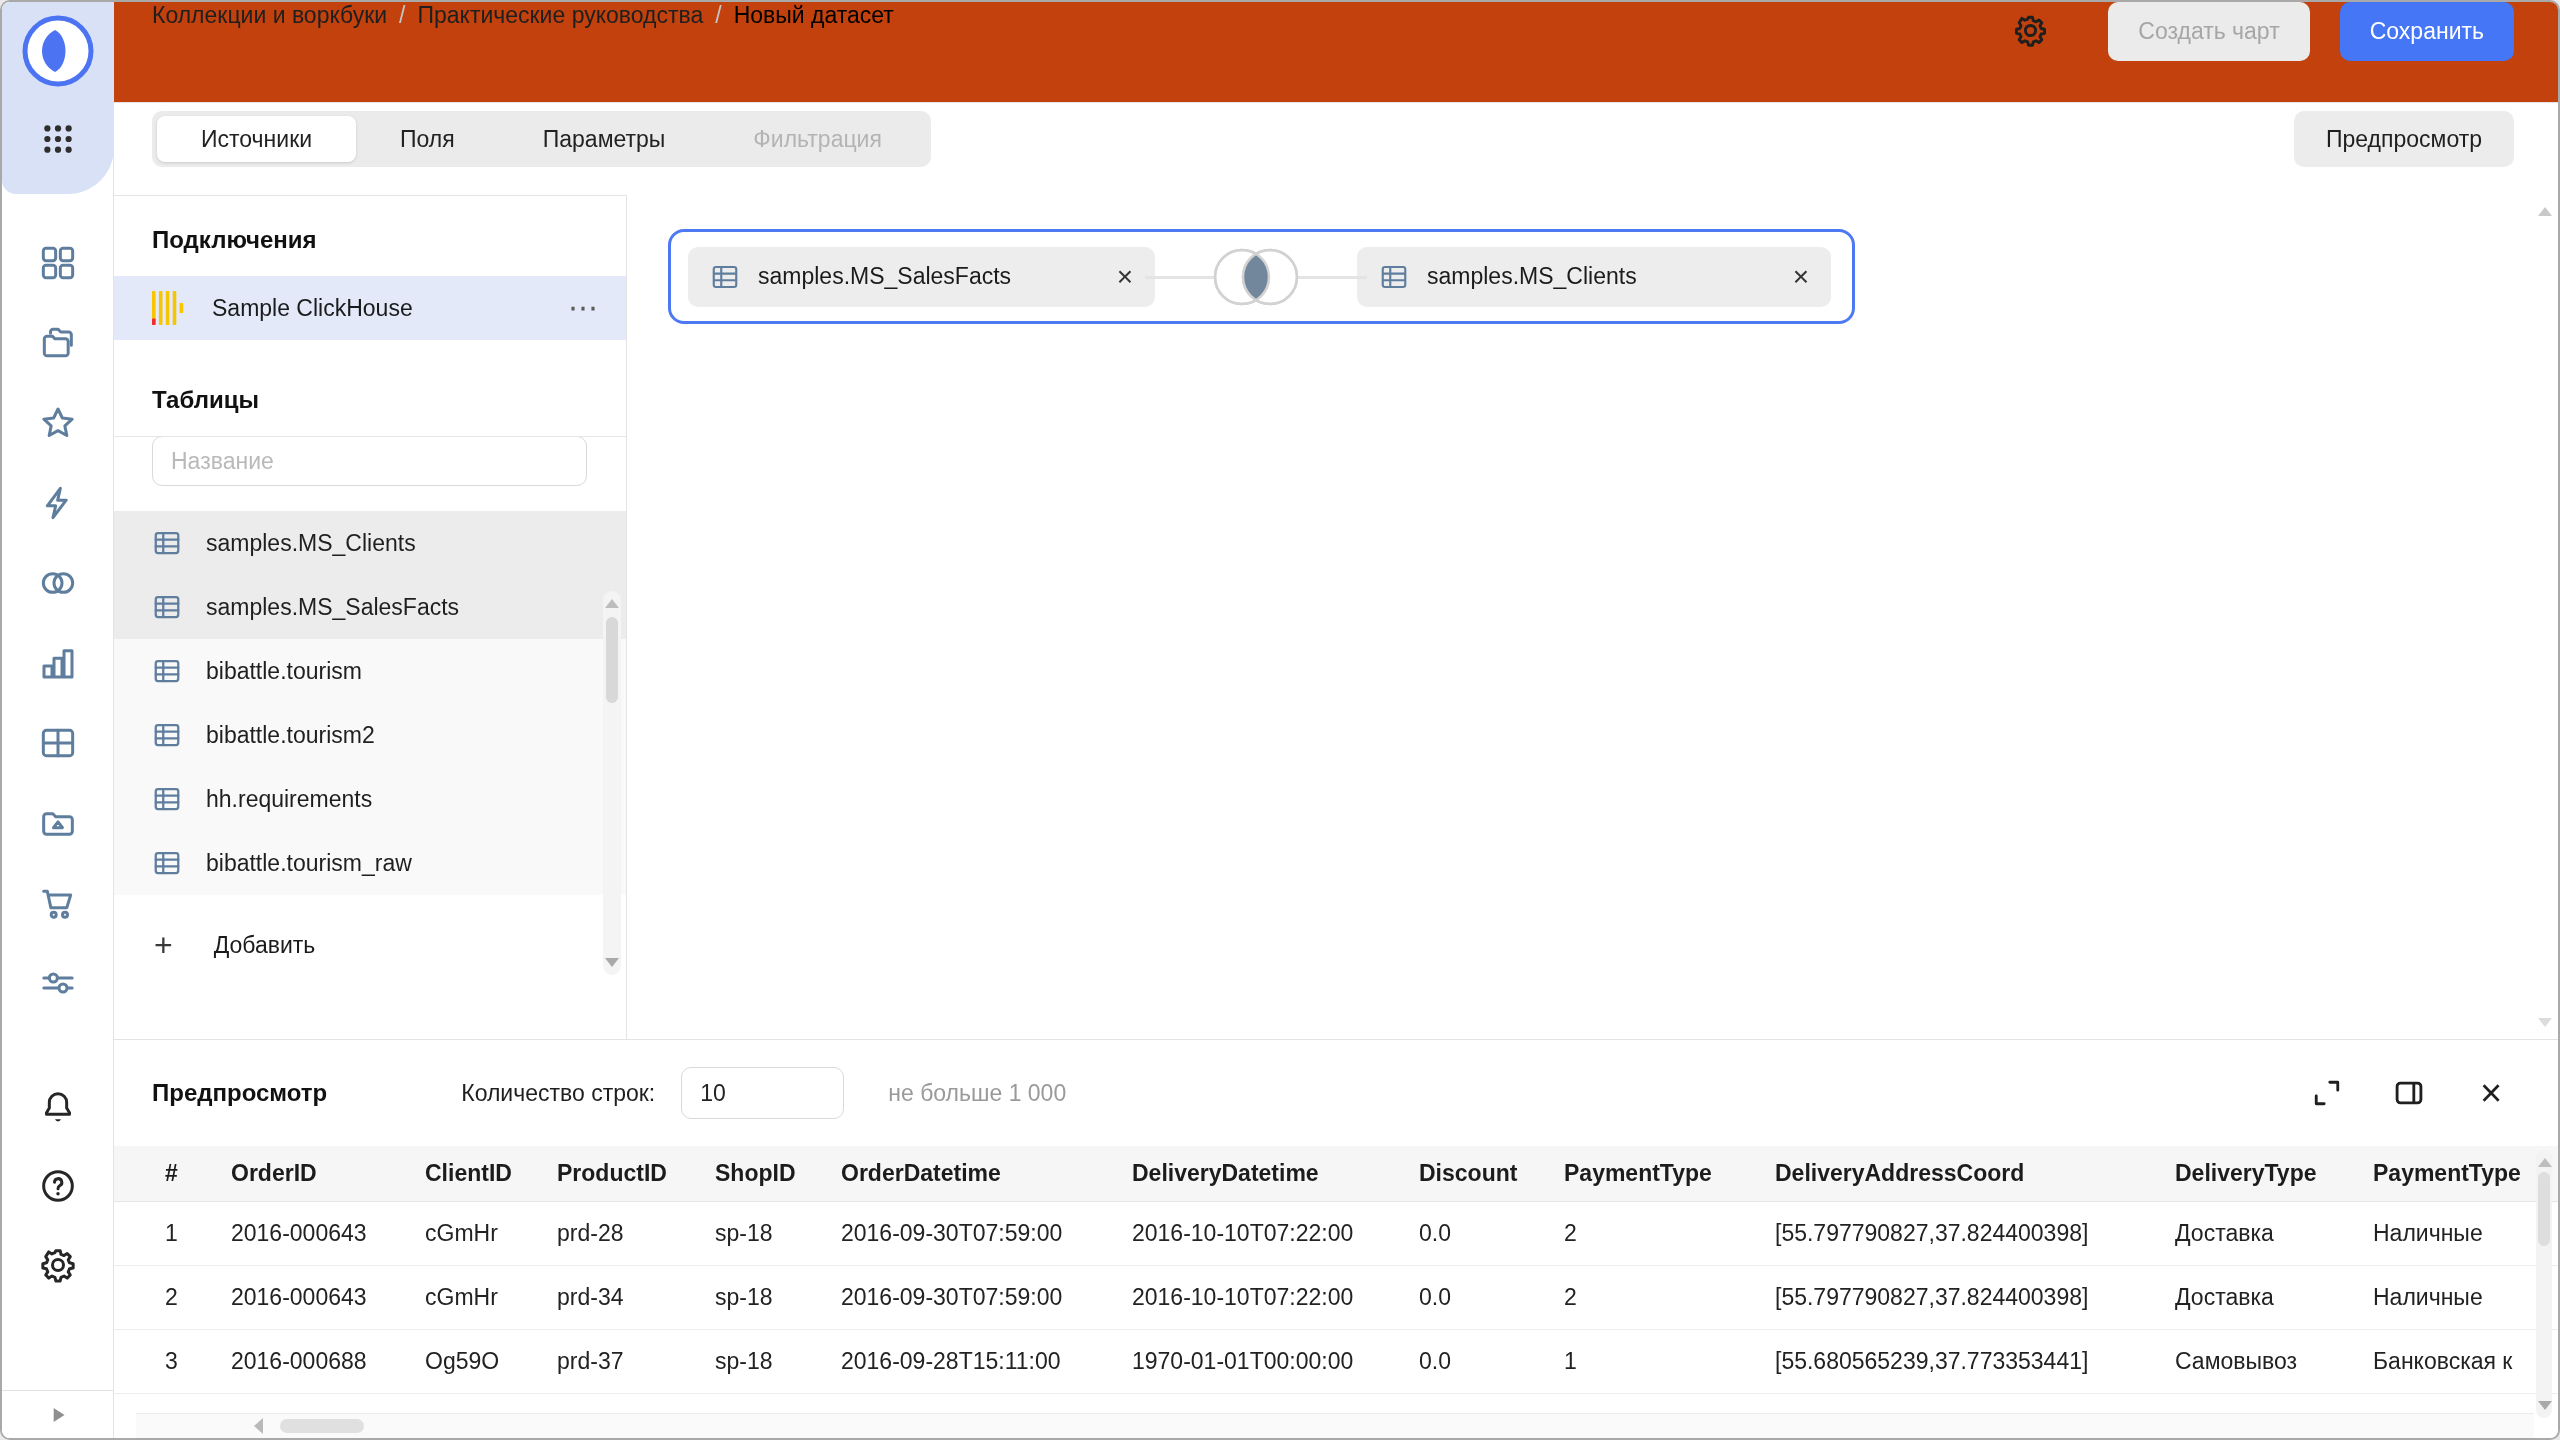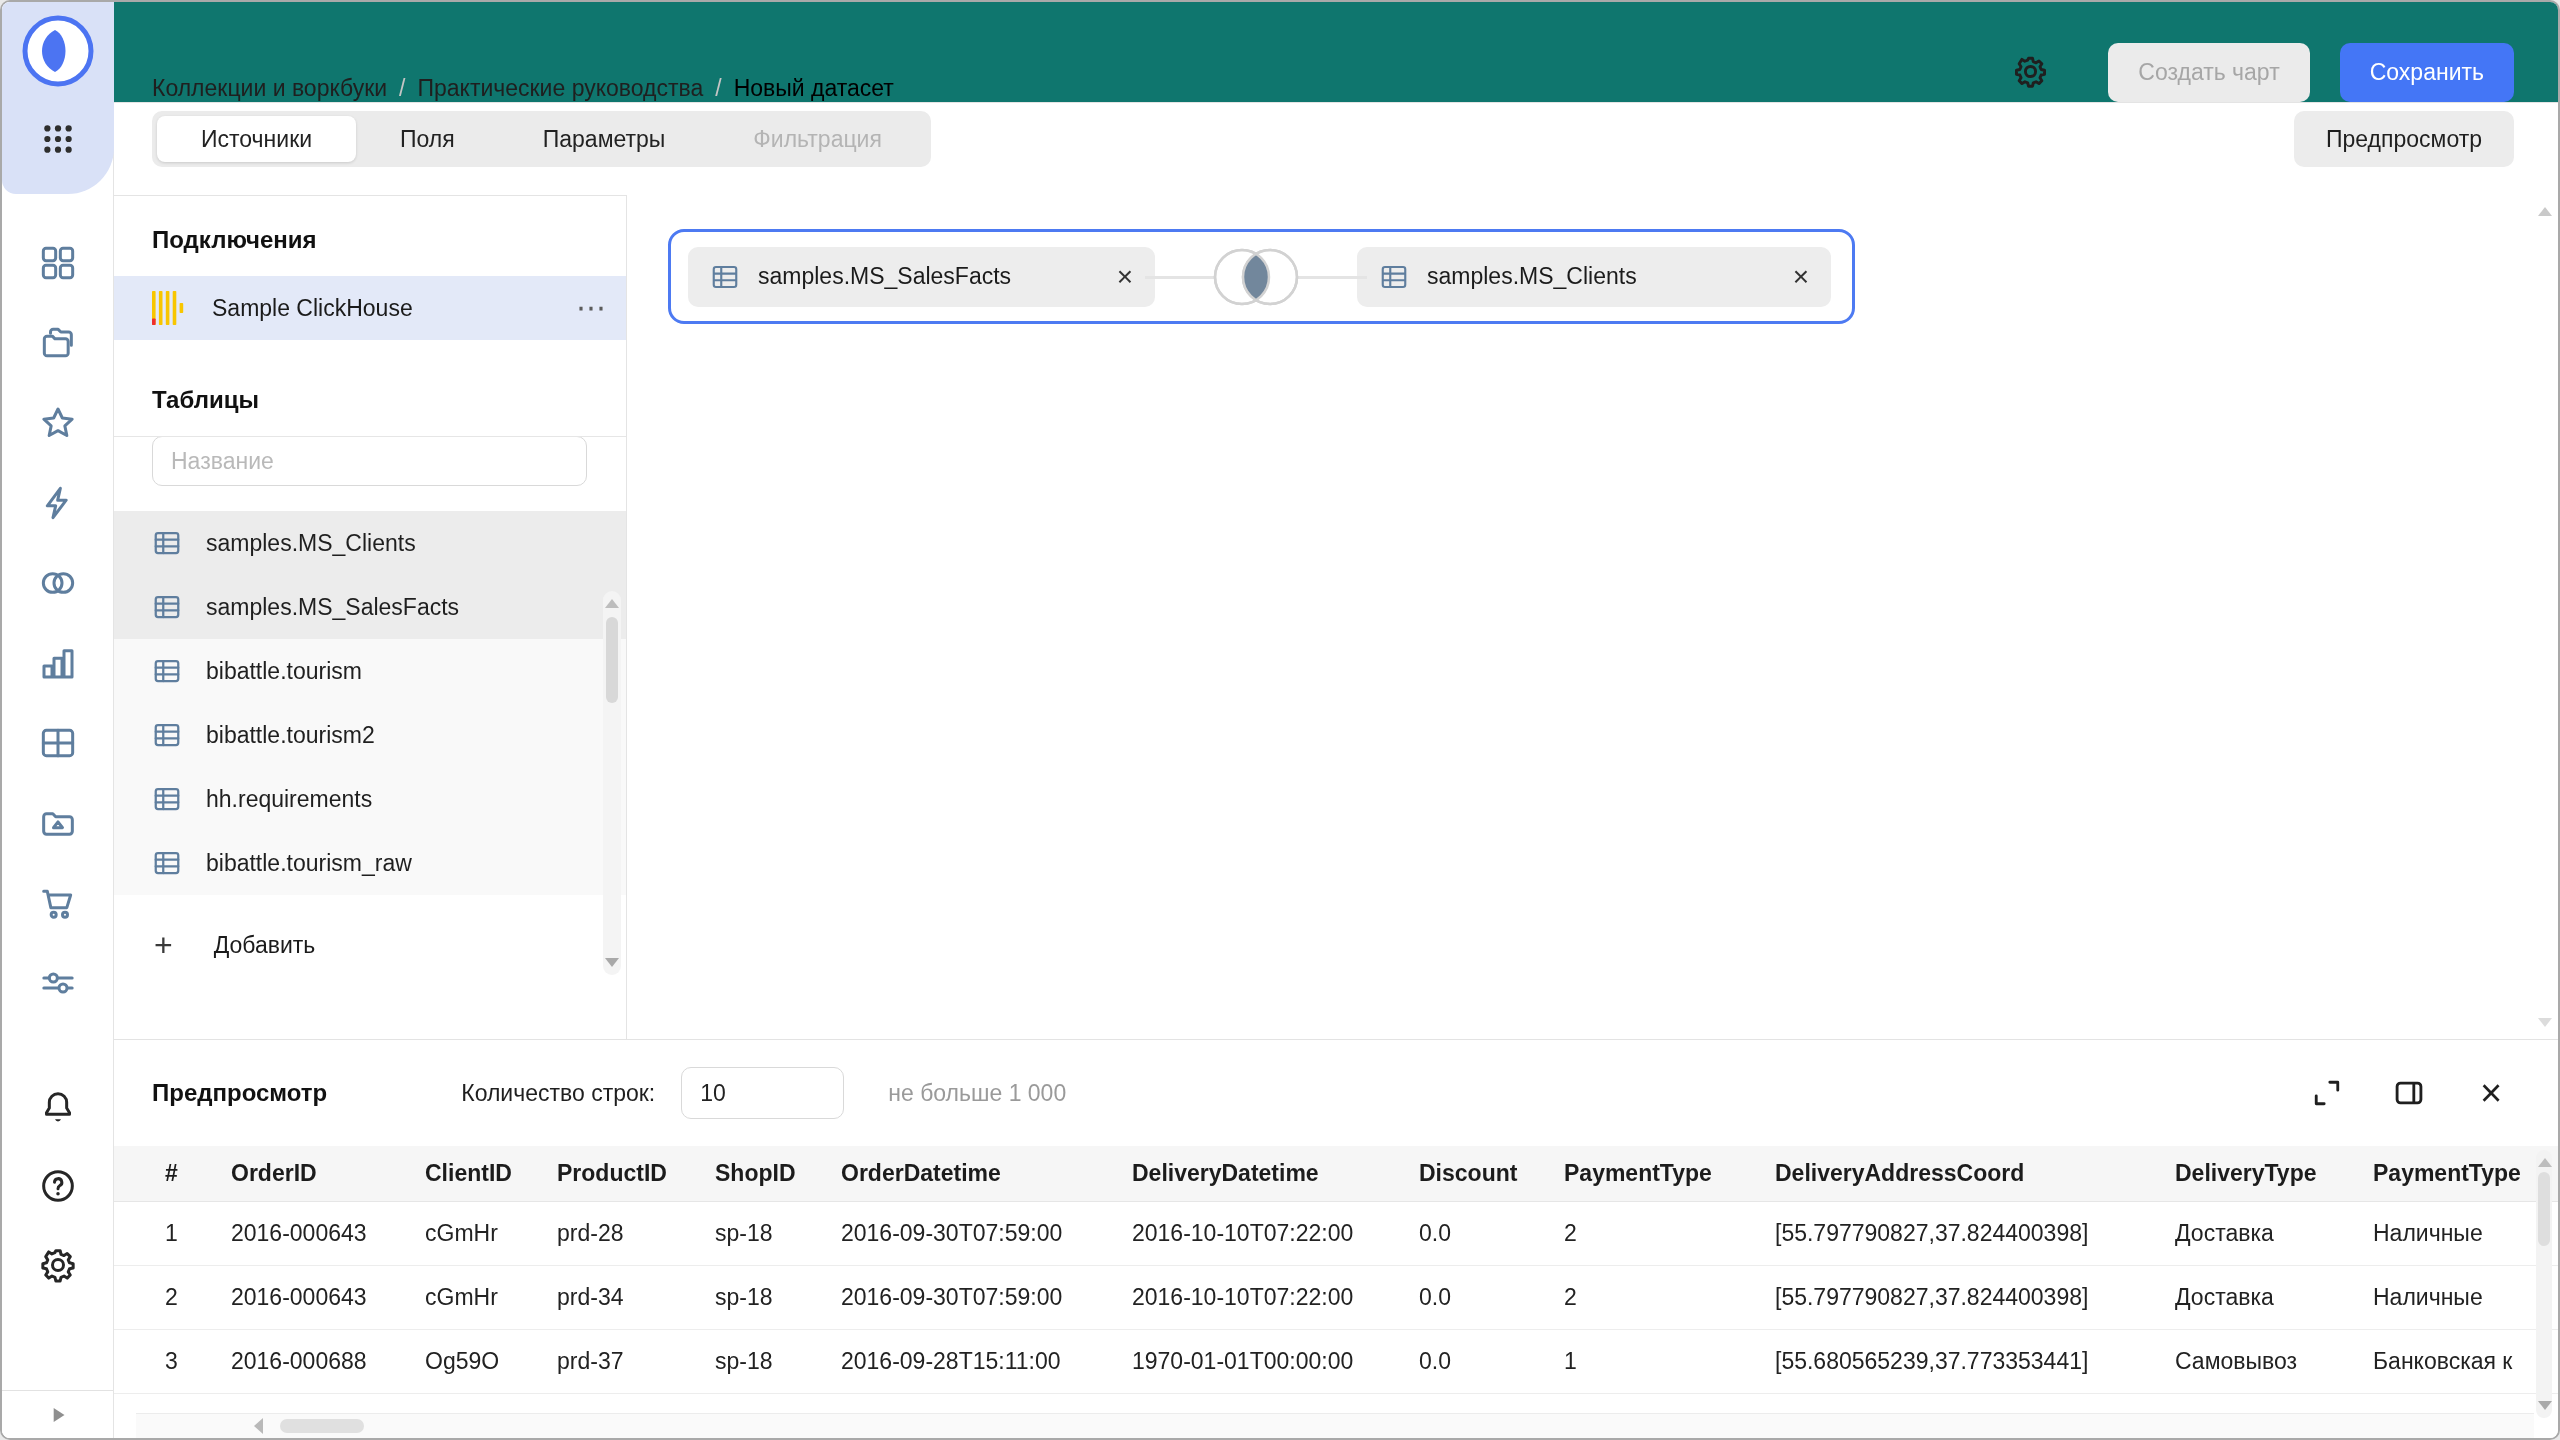--- a/index.html
+++ b/index.html
@@ -12,21 +12,21 @@
   .dl-logo{position:absolute;left:20px;top:13px;width:72px;height:72px;cursor:pointer;}
   .apps-grid{position:absolute;left:39px;top:120px;width:34px;height:34px;cursor:pointer;}
   .side-nav{position:absolute;left:0;top:241px;width:112px;display:flex;flex-direction:column;align-items:center;gap:40px;}
   .side-bottom{position:absolute;left:0;top:1085px;width:112px;display:flex;flex-direction:column;align-items:center;gap:39px;}
   .side-btn{width:40px;height:40px;border:0;background:none;padding:0;color:#5f7e9e;cursor:pointer;display:flex;align-items:center;justify-content:center;}
   .side-bottom .side-btn{color:#262626;}
   .side-btn svg{width:40px;height:40px;}
   .side-footer{position:absolute;left:0;bottom:0;width:111px;height:48px;border:0;border-top:1px solid #e2e2e2;background:#fff;cursor:pointer;display:flex;align-items:center;justify-content:center;}
 
   
-  .topbar{position:absolute;left:112px;top:0;right:0;height:101px;display:flex;align-items:flex-end;border-bottom:1px solid #e4e4e4;background:#0f766e;padding:0 44px 0 38px;}
+  .topbar{position:absolute;left:112px;top:0;right:0;height:101px;display:flex;align-items:flex-start;border-bottom:1px solid #e4e4e4;background:#c2410c;padding:0 44px 0 38px;}
   .crumbs{display:flex;align-items:center;font-size:23px;color:#1f1f1f;white-space:nowrap;}
   .crumb{cursor:pointer;}
   .crumb-sep{color:#c5c5c5;padding:0 12px;}
   .crumb:last-of-type{color:#000;}
   .topbar-right{margin-left:auto;display:flex;align-items:center;}
   .gear-btn{width:40px;height:40px;border:0;background:none;padding:0;color:#1f1f1f;cursor:pointer;margin-right:58px;}
   .gear-btn svg{width:37px;height:37px;}
   .btn{height:59px;border:0;border-radius:10px;font-size:23px;font-family:inherit;padding:0 30px;cursor:pointer;white-space:nowrap;}
   .btn-disabled{background:#ebebeb;color:#a6a6a6;cursor:default;}
   .btn-primary{background:#4476f6;color:#fff;margin-left:30px;}
@@ -36,21 +36,21 @@
   .tab-group{display:flex;align-items:center;background:#ebebeb;border-radius:10px;padding:5px;height:56px;}
   .tab{height:46px;display:flex;align-items:center;padding:0 44px;font-size:23px;color:#222;border-radius:8px;cursor:pointer;white-space:nowrap;}
   .tab.active{background:#fff;box-shadow:0 1px 3px rgba(0,0,0,.14);}
   .tab.disabled{color:#b4b4b4;cursor:default;}
   .preview-toggle{margin-left:auto;height:56px;border:0;border-radius:10px;background:#ececec;color:#1f1f1f;font-size:23px;font-family:inherit;padding:0 32px;cursor:pointer;}
 
   
   .left-panel{position:absolute;left:112px;top:193px;width:513px;height:844px;background:#fff;border-top:1px solid #e4e4e4;border-right:1px solid #e4e4e4;}
   .section-title{font-size:24px;font-weight:700;color:#111;padding-left:38px;}
   .conn-title{margin-top:30px;}
-  .conn-row{margin-top:22px;height:64px;background:#e3e9f8;display:flex;align-items:center;padding:0 16px 0 38px;cursor:pointer;}
+  .conn-row{margin-top:22px;height:64px;background:#e3e9f8;display:flex;align-items:center;padding:0 24px 0 38px;cursor:pointer;}
   .ch-logo{width:34px;height:34px;flex:0 0 auto;}
   .conn-name{font-size:23px;color:#1b1b1b;margin-left:26px;flex:1;}
   .conn-menu{border:0;background:none;color:#5b5b5b;font-size:30px;line-height:1;cursor:pointer;padding:0 4px;}
   .panel-divider{position:absolute;left:0;top:240px;width:100%;border-top:1px solid #e6e6e6;}
   .tables-title{margin-top:46px;}
   .tbl-search{display:block;margin:22px 0 0 38px;width:435px;height:50px;border:1px solid #d9d9d9;border-radius:10px;font-size:23px;font-family:inherit;color:#222;padding:12px 18px;outline:none;background:#fff;}
   .tbl-search::placeholder{color:#b9b9b9;}
   .tbl-list{margin-top:25px;background:#f9f9f9;position:relative;}
   .tbl-item{height:64px;display:flex;align-items:center;padding-left:38px;cursor:pointer;}
   .tbl-item.used{background:#ececec;}

